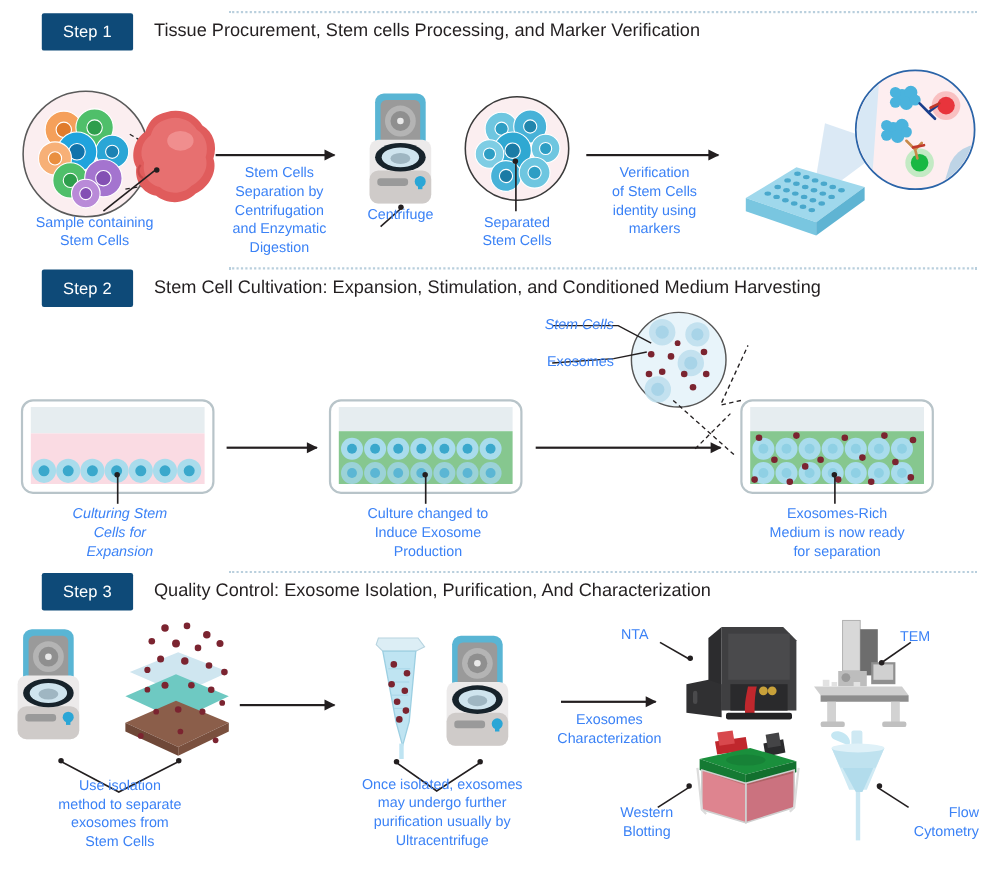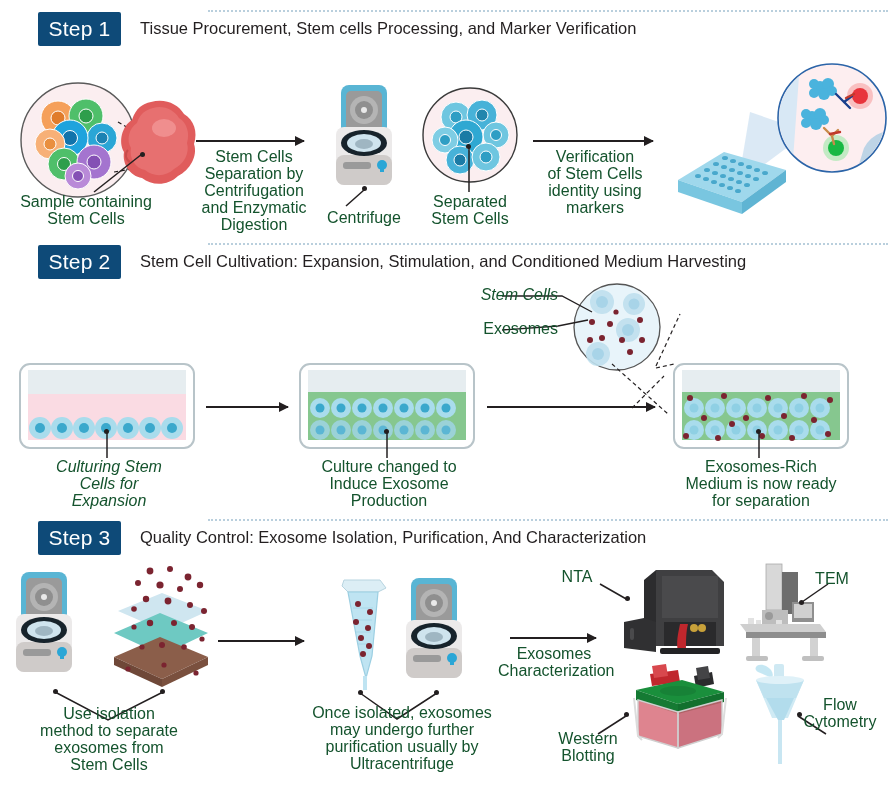--- a/index.html
+++ b/index.html
@@ -3,27 +3,27 @@
 <meta charset="utf-8">
 <style>
   html,body{margin:0;padding:0;background:#ffffff;}
   body{width:892px;height:791px;position:relative;overflow:hidden;
        font-family:"Liberation Sans",sans-serif;color:#231f20;}
   .canvas{position:absolute;left:0;top:0;width:892px;height:791px;}
 
   
   .sep{position:absolute;height:0;border-top:2px dotted #b9cfdd;}
   .step-badge{position:absolute;background:#0e4a78;color:#ffffff;
-    font-size:21px;font-weight:400;border-radius:2px;
+    font-size:15px;font-weight:400;border-radius:2px;
     display:flex;align-items:center;justify-content:center;
     width:83px;height:34px;letter-spacing:.2px;}
   .step-title{position:absolute;font-size:16.5px;color:#231f20;white-space:nowrap;}
 
   
-  .cap{position:absolute;text-align:center;font-size:16px;line-height:17px;color:#14532d;}
+  .cap{position:absolute;text-align:center;font-size:13px;line-height:17px;color:#3b82f6;}
   .cap.ital{font-style:italic;}
 
   
   .arrow{position:absolute;height:2px;background:#231f20;}
   .arrow:after{content:"";position:absolute;right:-1px;top:-4px;
     border-left:10px solid #231f20;border-top:5px solid transparent;
     border-bottom:5px solid transparent;}
   .dot{position:absolute;width:5px;height:5px;border-radius:50%;background:#231f20;}
 
   svg{position:absolute;overflow:visible;}
@@ -98,21 +98,21 @@
     <ellipse cx="34" cy="60" rx="17" ry="9" fill="#cfe4ee"></ellipse>
     <ellipse cx="34" cy="61" rx="9" ry="5" fill="#9fb6c2"></ellipse>
     <rect x="13" y="79" width="28" height="7" rx="3" fill="#9a9a9a"></rect>
     <circle cx="52" cy="82" r="5" fill="#2aa6d6"></circle>
     <rect x="50" y="82" width="4" height="7" fill="#2aa6d6"></rect>
   </svg>
   <div class="dot" style="left:362px;top:186px;"></div>
   <svg style="left:344px;top:188px;width:24px;height:20px;" viewBox="0 0 24 20">
     <path d="M2,18 L20,2" stroke="#231f20" stroke-width="1.5" fill="none"></path>
   </svg>
-  <div class="cap" style="left:305px;top:209px;width:118px;">Centrifuge</div>
+  <div class="cap" style="left:305px;top:186px;width:118px;">Centrifuge</div>
 
   <svg style="left:420px;top:85px;width:100px;height:100px;" viewBox="0 0 100 100">
     <circle cx="50" cy="50" r="47" fill="#fbeef0" stroke="#3a3a3a" stroke-width="1.4"></circle>
     <g stroke="#ffffff" stroke-width="1">
       <circle cx="36" cy="32" r="15" fill="#6ec6e0"></circle>
         <circle cx="36" cy="32" r="6" fill="#2e9ec4"></circle>
       <circle cx="62" cy="30" r="15" fill="#47b2d8"></circle>
         <circle cx="62" cy="30" r="6" fill="#2186ad"></circle>
       <circle cx="76" cy="50" r="13" fill="#6ec6e0"></circle>
         <circle cx="76" cy="50" r="5.5" fill="#2e9ec4"></circle>
@@ -581,16 +581,16 @@
     <path d="M12,20 L60,20 L44,58 L38,58 L36,72 L34,58 L28,58 Z" fill="#cfeaf4"></path>
     <path d="M12,20 L60,20 L52,38 L20,38 Z" fill="#bfe2ef"></path>
     <path d="M22,38 L50,38 L40,60 L34,60 Z" fill="#b2dcec"></path>
     <rect x="34" y="60" width="4" height="44" fill="#c8e6f2"></rect>
     <ellipse cx="36" cy="20" rx="24" ry="4" fill="#dff1f8"></ellipse>
   </svg>
   <div class="dot" style="left:797px;top:712px;"></div>
   <svg style="left:796px;top:714px;width:34px;height:24px;" viewBox="0 0 34 24">
     <path d="M2,2 L30,20" stroke="#231f20" stroke-width="1.5" fill="none"></path>
   </svg>
-  <div class="cap" style="left:790px;top:696px;width:100px;white-space:pre-line;">Flow
+  <div class="cap" style="left:790px;top:730px;width:100px;white-space:pre-line;text-align:right;">Flow
 Cytometry</div>
 
 </div>
 
 </body></html>

